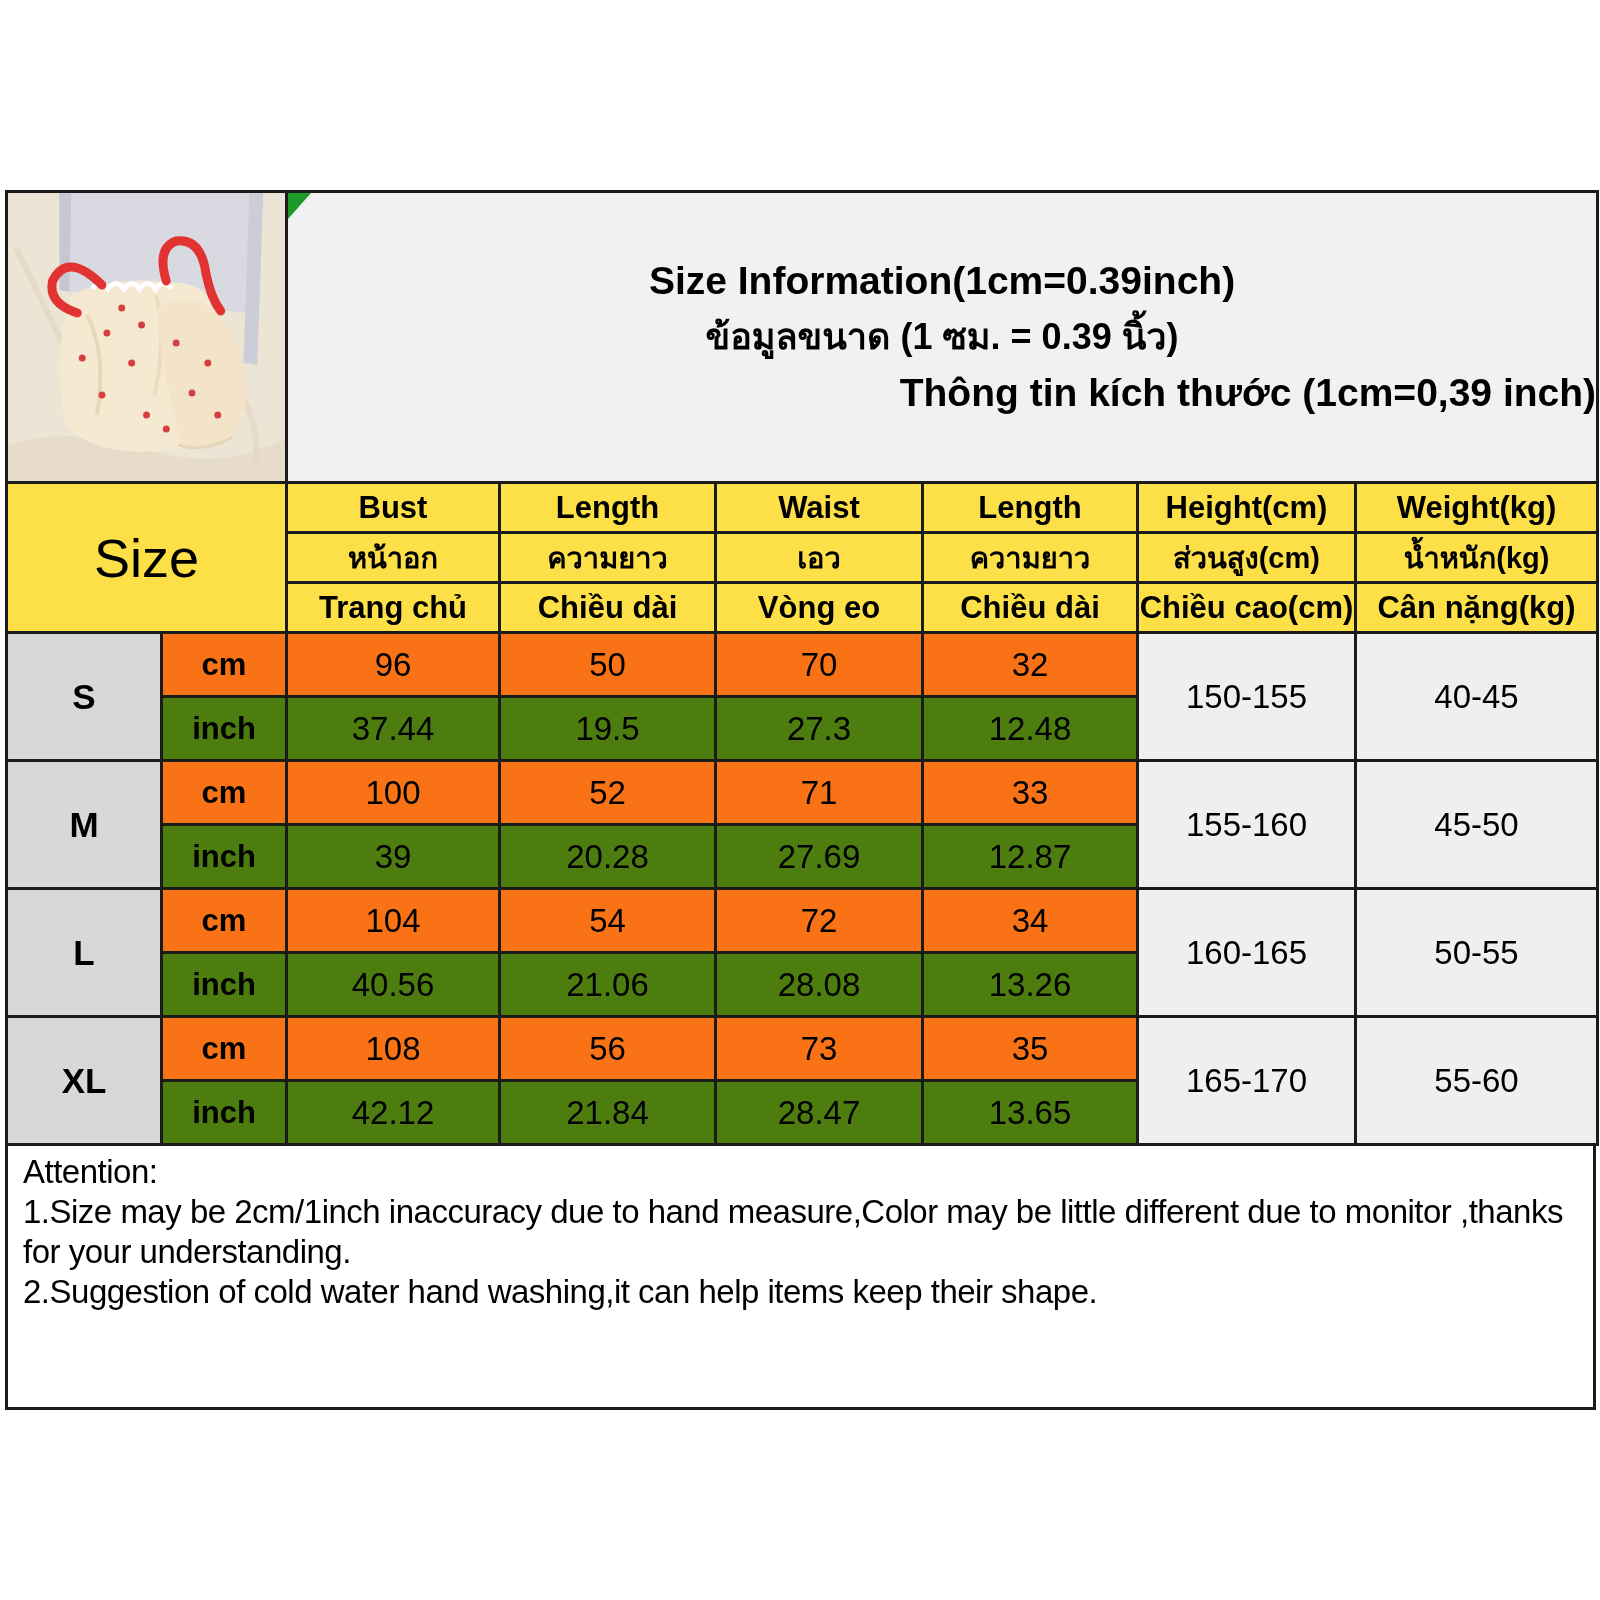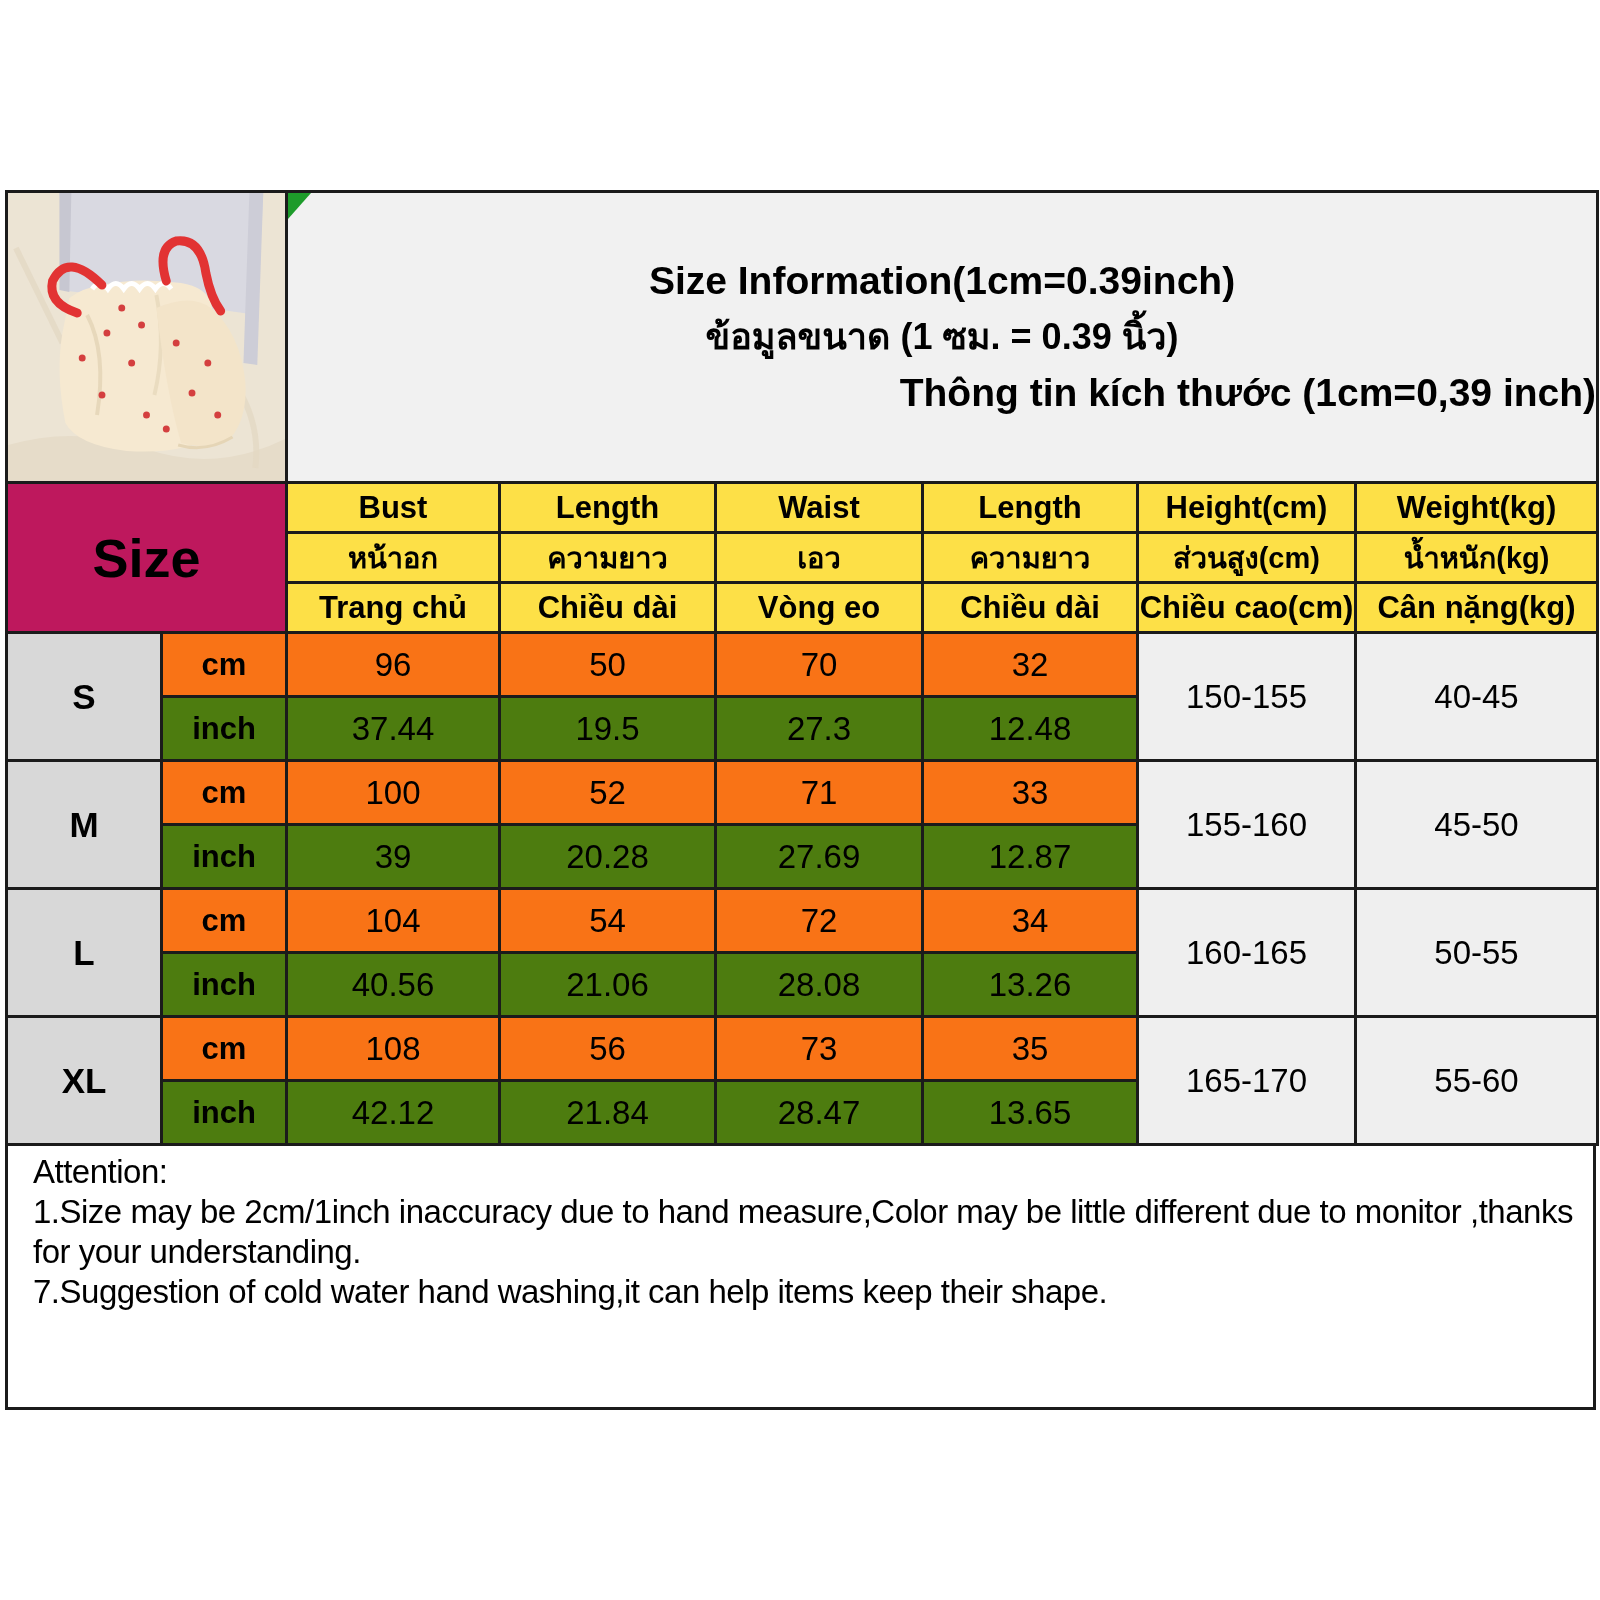--- a/index.html
+++ b/index.html
@@ -41,22 +41,22 @@
   .title-vi{font-size:39px;text-align:right;}
   .corner-triangle{
     position:absolute;left:0;top:0;
     width:0;height:0;
     border-top:26px solid #1d9b2a;
     border-right:23px solid transparent;
   }
   
   tr.hdr{height:50px;}
   td.size-hdr{
-    background:#be185d;
-    font-size:54px;font-weight:bold;
+    background:#fde047;
+    font-size:54px;font-weight:normal;
   }
   td.hdr-cell{background:#fde047;font-weight:bold;}
   td.hdr-en{font-size:31px;}
   td.hdr-th{font-size:29px;}
   td.hdr-vi{font-size:31px;}
   
   tr.data-row{height:64px;}
   td.size-cell{
     background:#d8d8d8;
     font-size:35px;font-weight:bold;
@@ -66,21 +66,21 @@
   td.row-cm{background:#f97316;}
   td.row-inch{background:#4d7c0f;}
   td.merged-cell{background:#efefef;font-size:33px;}
   
   .attention{
     box-sizing:border-box;
     width:1591px;height:264px;
     border-left:3px solid #1b1b1b;
     border-right:3px solid #1b1b1b;
     border-bottom:3px solid #1b1b1b;
-    padding:6px 10px 0 25px;
+    padding:6px 10px 0 15px;
     font-size:33px;
     letter-spacing:-0.5px;
     line-height:40px;
     text-align:left;
   }
   .attention div{margin:0;}
 </style>
 </head>
 <body>
 
@@ -238,17 +238,17 @@
         <td class="val-cell row-inch">21.84</td>
         <td class="val-cell row-inch">28.47</td>
         <td class="val-cell row-inch">13.65</td>
       </tr>
     </tbody>
       </table>
 
     <div class="attention">
       <div>Attention:</div>
       <div>1.Size may be 2cm/1inch inaccuracy due to hand measure,Color may be little different due to monitor ,thanks for your understanding.</div>
-      <div>7.Suggestion of cold water hand washing,it can help items keep their shape.</div>
+      <div>2.Suggestion of cold water hand washing,it can help items keep their shape.</div>
     </div>
 
   </div>
 </div>
 
 </body></html>

